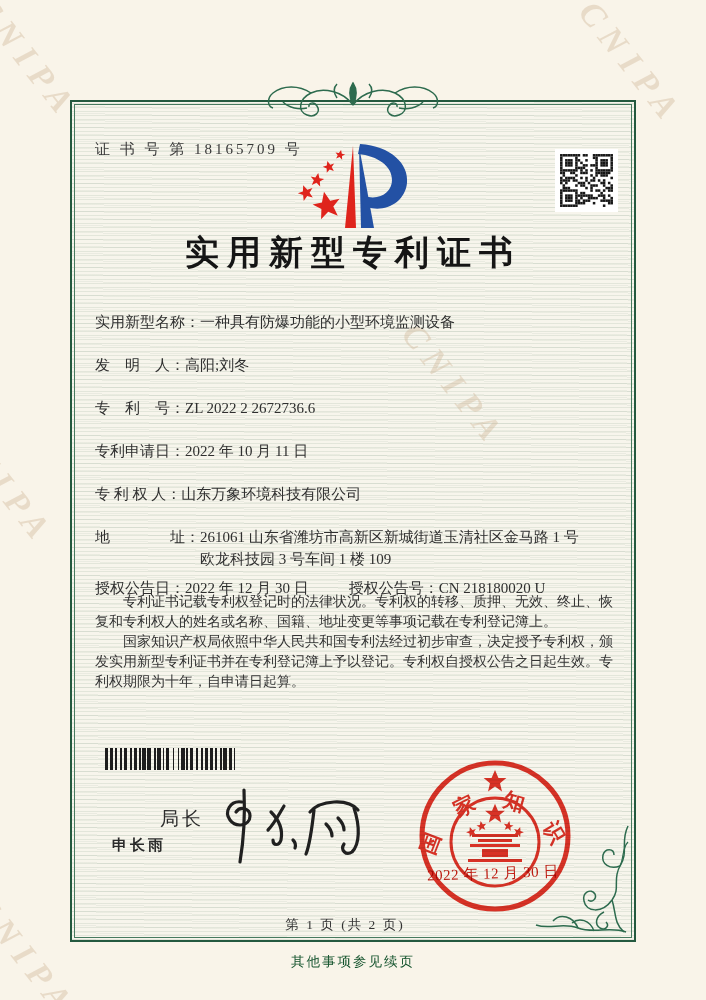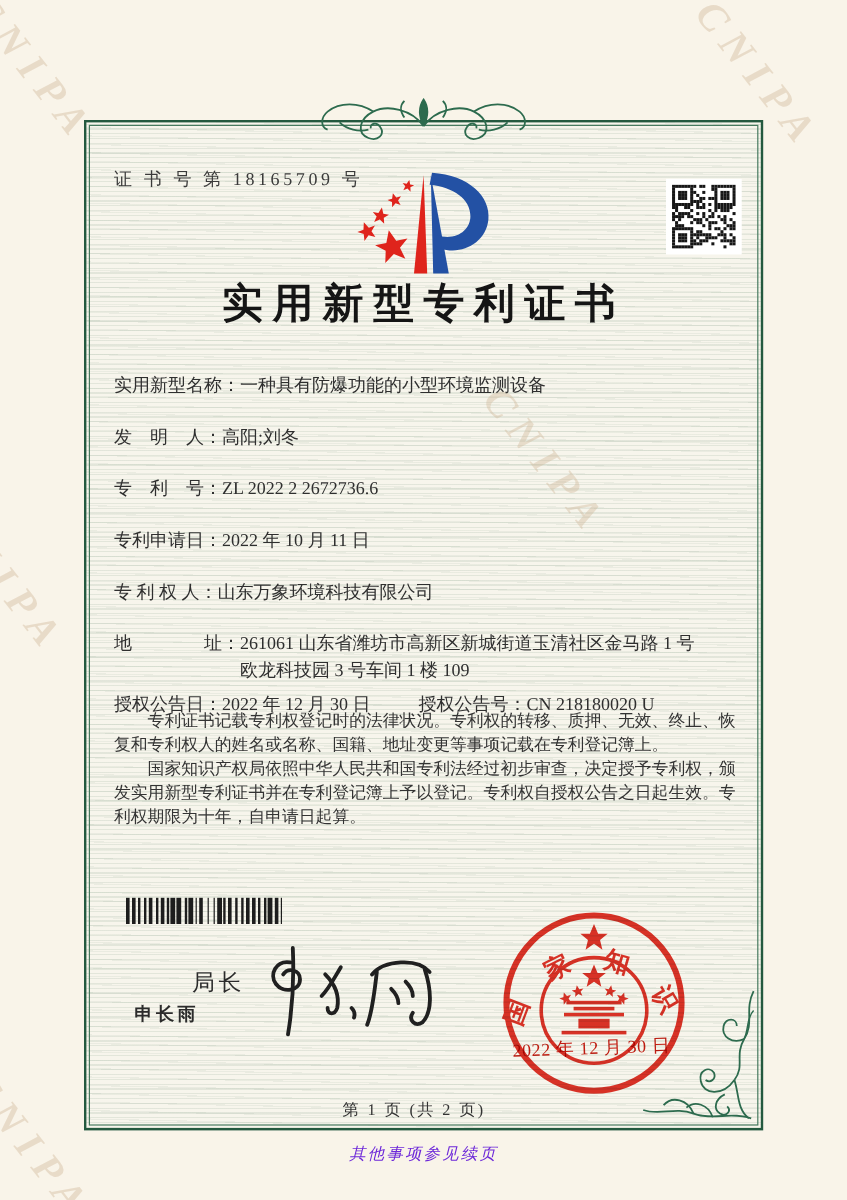--- a/index.html
+++ b/index.html
@@ -51,21 +51,21 @@
   .signer-role { position:absolute; left:112px; top:806px; font-size:19px; letter-spacing:3px; z-index:3;margin-left:48px; }
   .signer-name { position:absolute; left:112px; top:836px; font-size:15px; letter-spacing:3px; z-index:3;font-weight:bold; }
   .signature { position:absolute; left:208px; top:786px; z-index:3; }
   .seal { position:absolute; left:407px; top:748px; z-index:4; mix-blend-mode:multiply; opacity:0.93; }
   .seal-date {
     position:absolute; left:427px; top:864px; width:150px; z-index:5;
     font-size:15px; color:#c91d12; letter-spacing:0.5px; transform:rotate(-2deg);
     mix-blend-mode:multiply; white-space:nowrap;
   }
   .page-info { position:absolute; left:0; right:16px; top:916px; text-align:center; font-size:13.5px; letter-spacing:2px; color:#333; z-index:3; }
-  .continuation { position:absolute; left:0; right:0; top:953px; text-align:center; font-size:13.5px; letter-spacing:2px; color:#6d28d9; z-index:3;font-style:italic; }
+  .continuation { position:absolute; left:0; right:0; top:953px; text-align:center; font-size:13.5px; letter-spacing:2px; color:#14532d; z-index:3; }
 </style>
 </head>
 <body>
 
 <div class="page">
 
   <div class="wm" style="left:-4px; top:-12px;">CNIPA</div>
   <div class="wm" style="left:601px; top:-6px;">CNIPA</div>
   <div class="wm" style="left:-28px; top:414px;">CNIPA</div>
   <div class="wm" style="left:424px; top:316px;">CNIPA</div>

